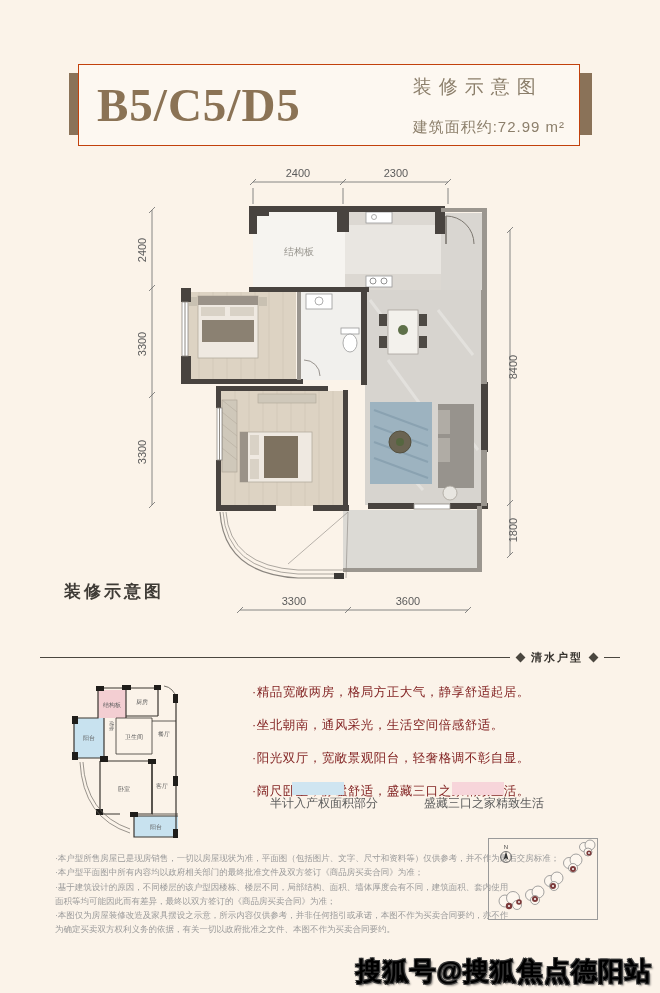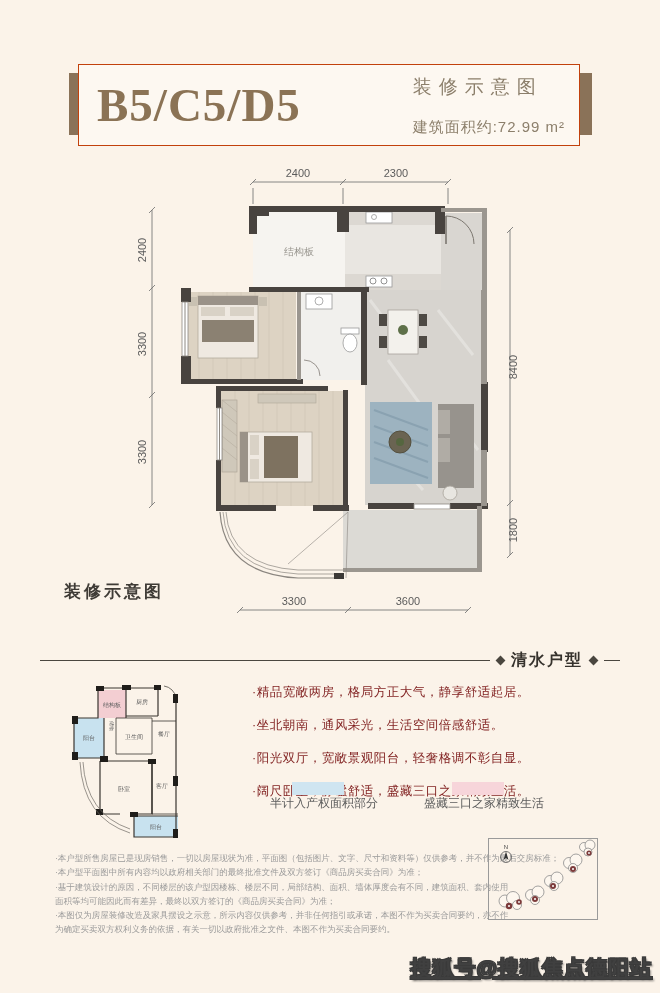--- a/index.html
+++ b/index.html
@@ -17,40 +17,40 @@
   .area-text{font-size:15px;margin-top:18px;letter-spacing:1px;}
   
   .plan-wrap{position:absolute;left:138px;top:160px;width:410px;height:470px;}
   .plan-caption{position:absolute;left:64px;top:580px;font-size:17px;font-weight:bold;
                 color:#3f3b36;letter-spacing:3px;}
   
   .divider{position:absolute;left:40px;top:650px;width:580px;display:flex;align-items:center;}
   .div-line{flex:1;height:1px;background:#4a463f;}
   .div-line-end{width:16px;height:1px;background:#4a463f;}
   .div-orn{width:7px;height:7px;background:#4a463f;transform:rotate(45deg);margin:0 7px;flex:none;}
-  .div-title{font-size:16px;font-weight:bold;color:#36322d;letter-spacing:2px;white-space:nowrap;}
+  .div-title{font-size:11px;font-weight:bold;color:#36322d;letter-spacing:2px;white-space:nowrap;}
   
   .thumb-wrap{position:absolute;left:60px;top:666px;width:178px;height:190px;}
   .features{position:absolute;left:252px;top:684px;width:336px;}
   .feature-item{font-size:12.5px;color:#7f1d1d;margin-bottom:16px;letter-spacing:0.5px;white-space:nowrap;}
   .legend{position:absolute;left:258px;top:782px;display:flex;align-items:center;}
   .legend-swatch{width:52px;height:13px;flex:none;}
   .legend-label{font-size:12px;color:#5c5c5c;margin-left:12px;white-space:nowrap;}
   .legend-group{display:flex;align-items:center;flex-direction:column;}
   .legend-group + .legend-group{margin-left:34px;}
   
   .disclaimer{position:absolute;left:55px;top:851px;width:432px;}
   .disc-line{font-size:8.5px;color:#9a9a9a;line-height:14.3px;white-space:nowrap;}
   
   .map-box{position:absolute;left:488px;top:838px;width:108px;height:80px;border:1px solid #9a9a9a;}
   
-  .watermark{position:absolute;right:8px;top:954px;font-size:21px;font-weight:bold;color:#404040;
+  .watermark{position:absolute;right:8px;top:954px;font-size:26px;font-weight:bold;color:#000000;
              letter-spacing:1px;white-space:nowrap;
              text-shadow:-1px -1px 0 #3a3a3a,1px -1px 0 #3a3a3a,-1px 1px 0 #3a3a3a,
-                          1px 1px 0 #3a3a3a,2px 2px 2px rgba(0,0,0,.45);text-decoration:underline;}
+                          1px 1px 0 #3a3a3a,2px 2px 2px rgba(0,0,0,.45);}
   text{font-family:"Liberation Sans","DejaVu Sans",sans-serif;}
 </style>
 </head>
 <body>
 
 <div class="page">
 
   <div class="header-bar bar-left"></div>
   <div class="header-bar bar-right"></div>
   <div class="header-box">

